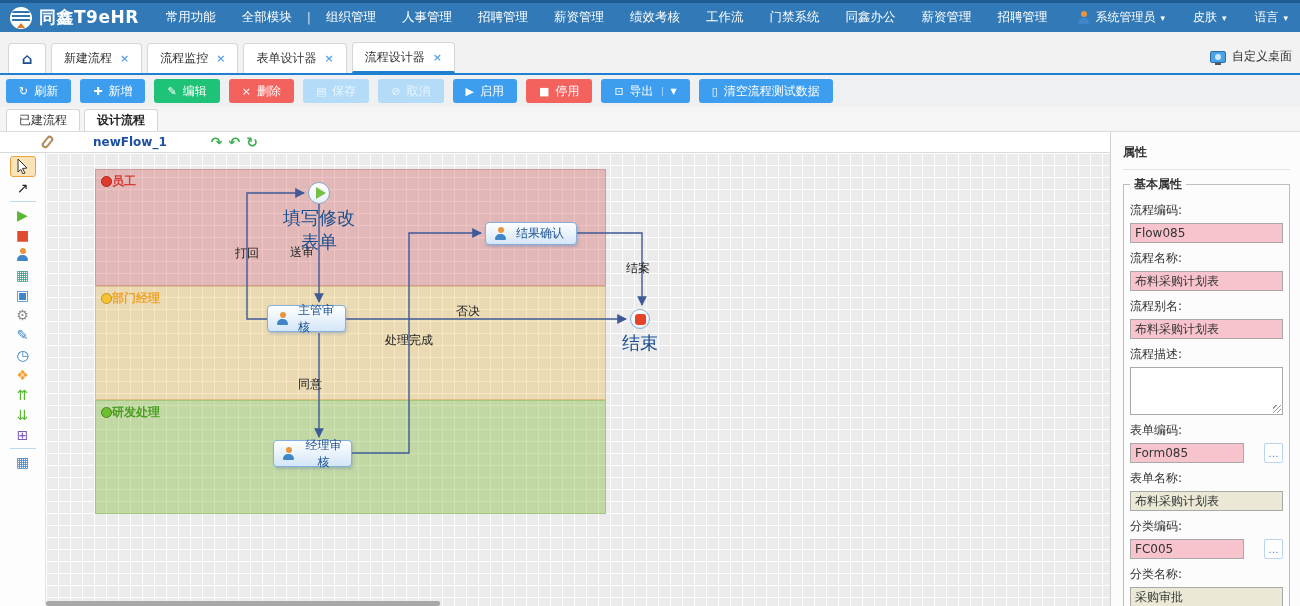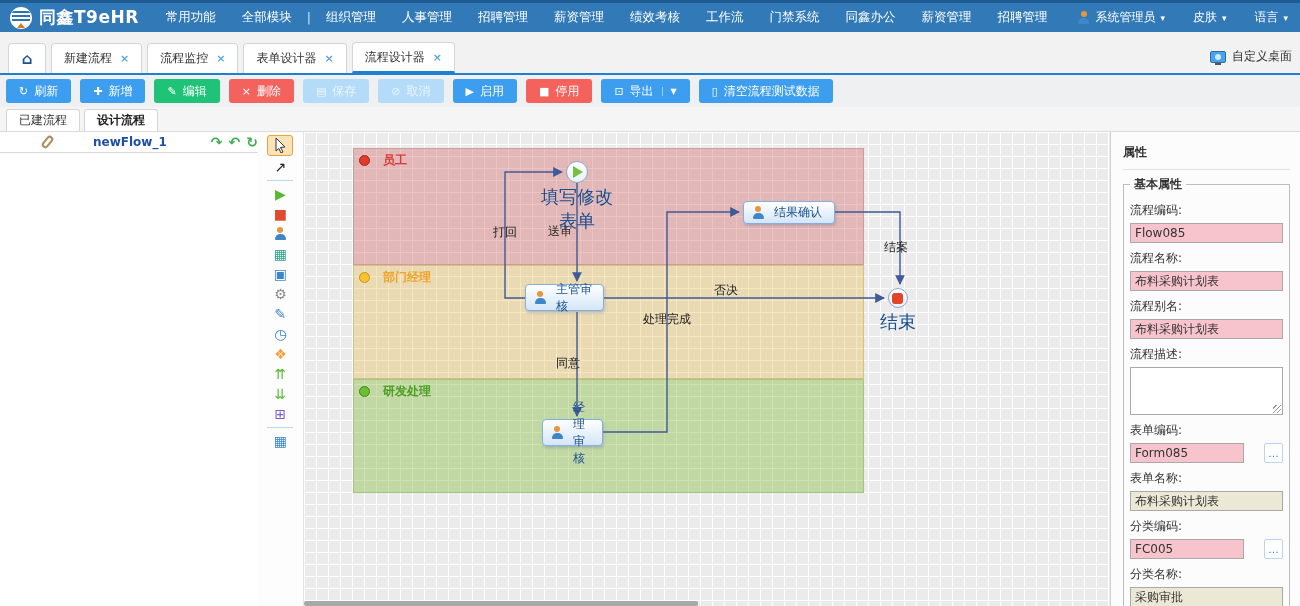--- a/index.html
+++ b/index.html
@@ -51,42 +51,42 @@
   .btn .caret2 { font-size:8px; border-left:1px solid rgba(255,255,255,.5); padding-left:8px; margin-left:2px; }
 
   
   .subtabs { height:25px; background:#f5f5f5; border-bottom:1px solid #dcdcdc; display:flex; align-items:flex-end; padding:0 6px; flex:0 0 auto; }
   .subtab { background:#fff; border:1px solid #d5d5d5; border-bottom:none; border-radius:3px 3px 0 0; height:22px;
     padding:0 12px; font-size:12px; color:#333; display:flex; align-items:center; margin-right:4px; cursor:pointer; }
   .subtab.active { font-weight:bold; color:#222; }
 
   
   .main { flex:1; display:flex; min-height:0; }
-  .work { width:1110px; display:flex; min-width:0; }
+  .work { width:1110px; display:flex; flex-direction:column; min-width:0; }
   .canvas-header { height:21px; background:#fff; border-bottom:1px solid #d9d9d9; display:flex; align-items:center; padding-left:44px; flex:0 0 auto; }
   .clip { width:7px; height:14px; border:2px solid #b08a5a; border-radius:4px; transform:rotate(40deg); display:inline-block; }
   .flow-name { color:#1d50a2; font-weight:bold; font-size:12px; margin-left:42px; }
   .hdr-icons { margin-left:44px; display:flex; gap:6px; }
   .hdr-icon { color:#3fae4e; font-size:14px; font-weight:bold; line-height:14px; cursor:pointer; }
 
   .canvas-body { flex:1; display:flex; min-height:0; }
   .toolstrip { width:46px; background:#fdfdfd; border-right:1px solid #e3e3e3; display:flex; flex-direction:column; align-items:center; padding-top:3px; }
   .tool { width:24px; height:19px; display:flex; align-items:center; justify-content:center; font-size:14px; margin-bottom:1px; cursor:pointer; }
   .tool.selected { border:1px solid #e8a33d; background:#fbe3b8; border-radius:3px; height:21px; width:26px; }
   .tdiv { width:26px; border-top:1px solid #bcd8ee; margin:3px 0; }
   .t-black { color:#222; } .t-green { color:#58b832; } .t-red { color:#e04a2f; } .t-gray { color:#8a8a8a; }
   .t-blue { color:#3e86c8; } .t-teal { color:#2e9e8a; } .t-orange { color:#efa23a; } .t-purple { color:#7c5cbf; }
   .cursor-svg { display:block; }
 
   .grid { position:relative; flex:1; background-color:#ebebeb;
     background-image:linear-gradient(#ffffff 1px, transparent 1px), linear-gradient(90deg,#ffffff 1px, transparent 1px);
     background-size:12px 12px; overflow:hidden; }
 
   .lane { position:absolute; left:49px; width:511px; }
-  .lane-label { display:flex; align-items:center; gap:13px; font-size:12px; font-weight:bold; padding:3px 0 0 5px; }
+  .lane-label { display:flex; align-items:center; gap:0; font-size:12px; font-weight:bold; padding:3px 0 0 5px; }
   .lane-dot { width:11px; height:11px; border-radius:50%; display:inline-block; }
   .lane.l1 { top:16px; height:117px; background:rgba(214,113,113,.42); border:1px solid #cf9a9a; }
   .lane.l1 .lane-label { color:#d83b36; } .lane.l1 .lane-dot { background:#e23b2e; border:1px solid #a92318; }
   .lane.l2 { top:133px; height:114px; background:rgba(231,192,90,.38); border:1px solid #d9bf80; }
   .lane.l2 .lane-label { color:#efa227; } .lane.l2 .lane-dot { background:#f6c332; border:1px solid #c6931b; }
   .lane.l3 { top:247px; height:114px; background:rgba(143,194,77,.45); border:1px solid #a4c67c; }
   .lane.l3 .lane-label { color:#4b9e23; } .lane.l3 .lane-dot { background:#6cbf2e; border:1px solid #47851a; }
 
   svg.edges { position:absolute; left:0; top:0; width:100%; height:100%; pointer-events:none; }
 
@@ -331,21 +331,21 @@
           <div class="node task" style="left:439px;top:69px;width:92px;height:23px;">
             <span class="person"></span>
             <span>结果确认</span>
           </div>
 
           <div class="node task" style="left:221px;top:152px;width:79px;height:27px;">
             <span class="person"></span>
             <span>主管审核</span>
           </div>
 
-          <div class="node task" style="left:238px;top:287px;width:61px;height:27px;">
+          <div class="node task" style="left:227px;top:287px;width:79px;height:27px;text-align:center;">
             <span class="person"></span>
             <span>经理审核</span>
           </div>
 
           <div class="node circ" style="left:584px;top:156px;width:20px;height:20px;">
             <span class="end-sq"></span>
           </div>
           <div class="node-label" style="left:574px;top:178px;width:40px;">结束</div>
 
           <div class="hscroll"></div>

